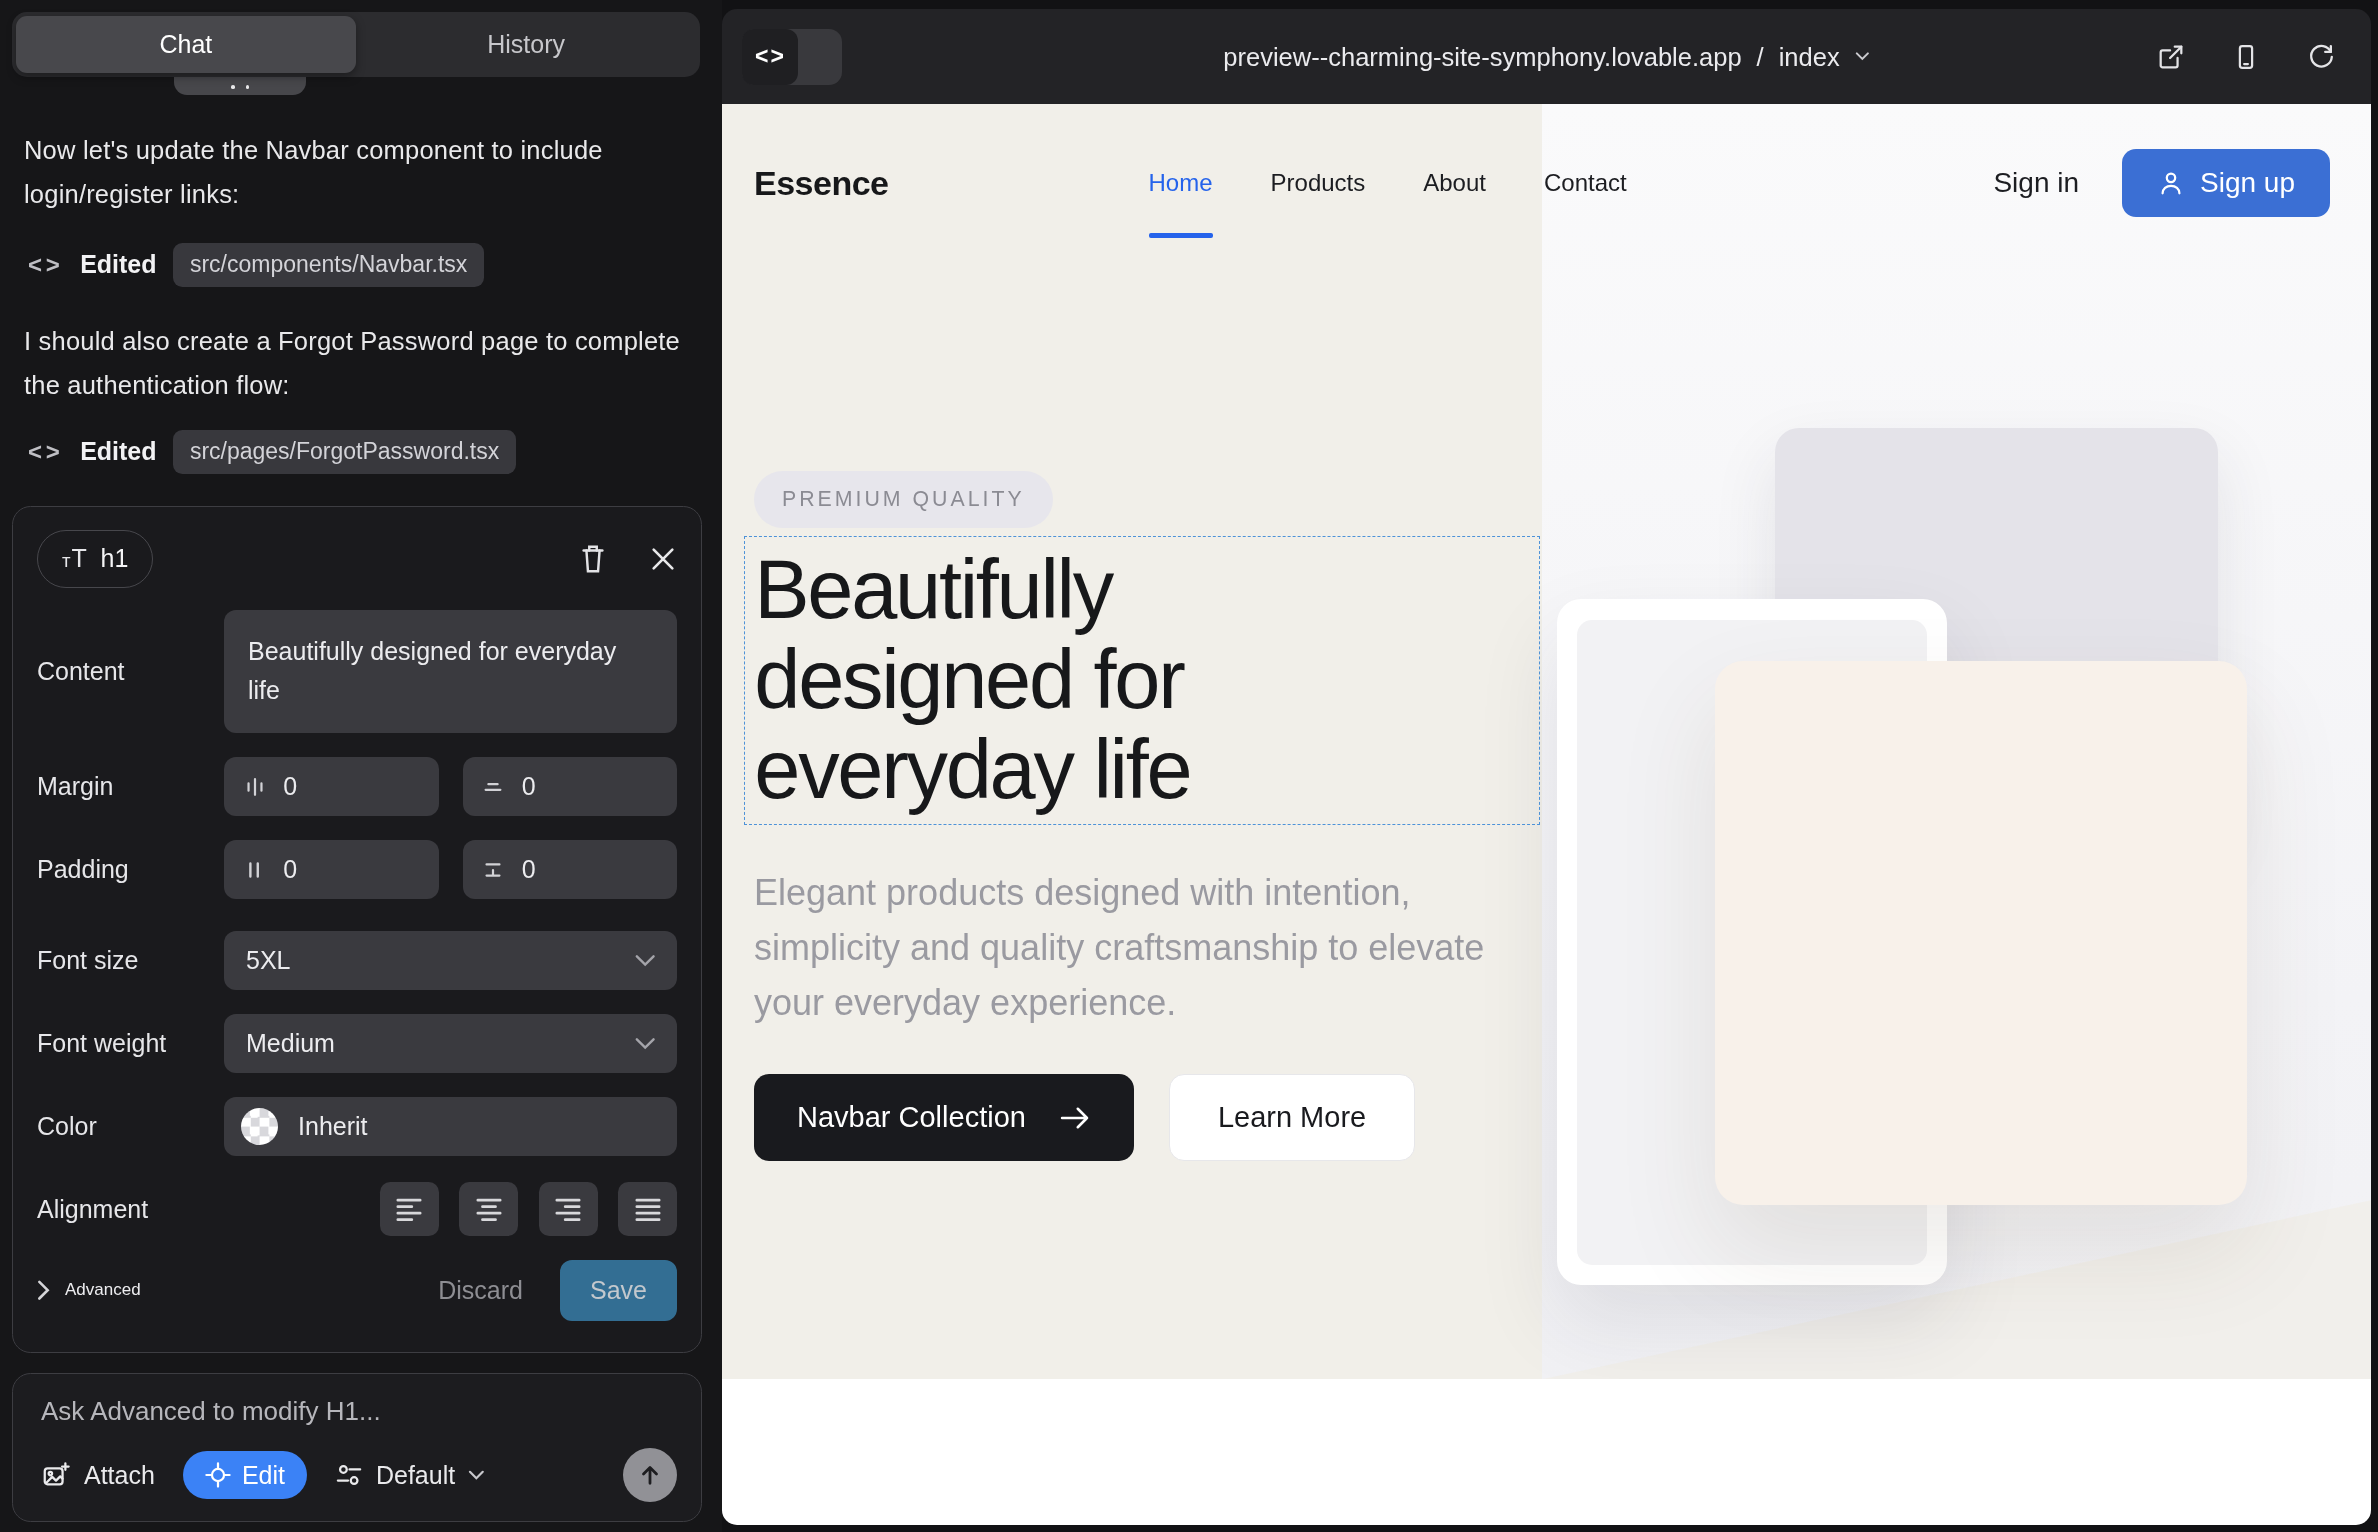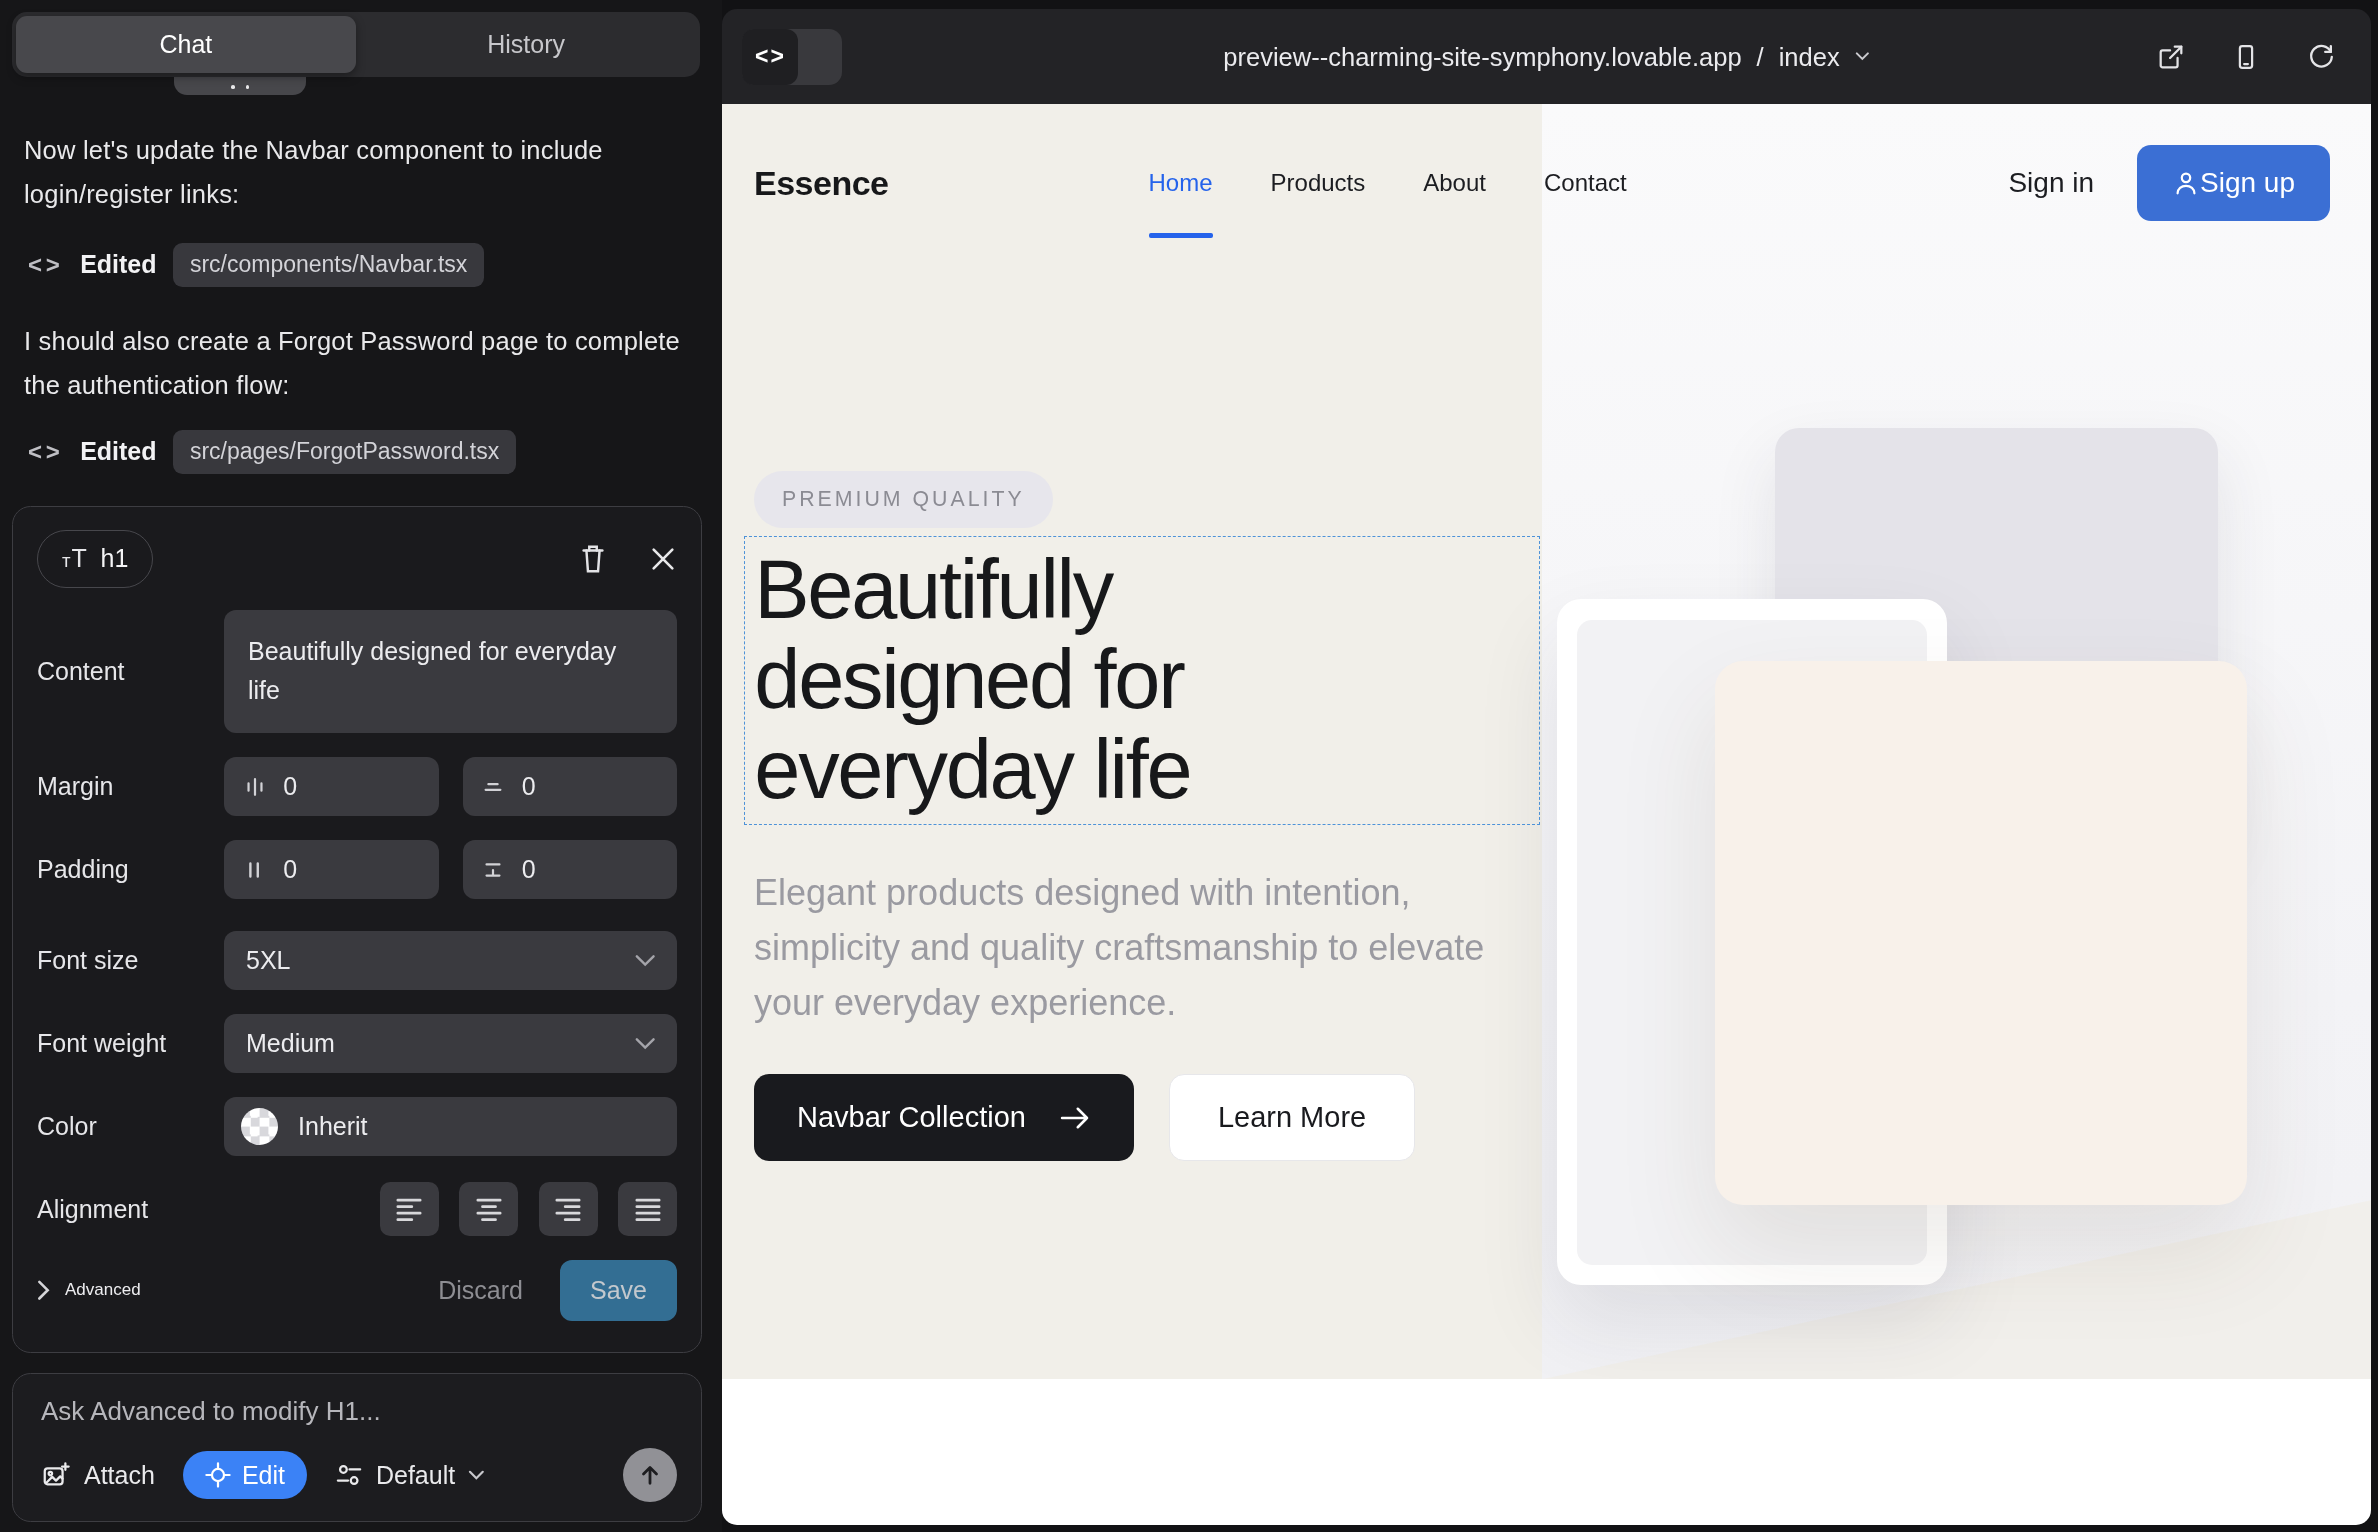--- a/index.html
+++ b/index.html
@@ -153,21 +153,21 @@
   .site-nav { position:absolute; left:0; top:0; right:0; height:158px; display:flex; align-items:center;
     padding:0 41px 0 32px; z-index:5; }
   .brand { font-size:34px; font-weight:700; color:#17181a; letter-spacing:-0.5px; }
   .nav-links { display:flex; align-items:center; gap:58px; margin-left:260px; }
   .nav-link { font-size:24px; color:#1c1d21; text-decoration:none; position:relative; cursor:pointer; }
   .nav-link.active { color:#2563eb; }
   .nav-link.active::after { content:""; position:absolute; left:0; right:0; bottom:-41px; height:5.6px; background:#2563eb; border-radius:1.9px; }
   .auth { margin-left:auto; display:flex; align-items:center; gap:43px; }
   .signin { font-size:28px; color:#1c1d21; background:none; border:none; cursor:pointer; }
   .signup {
-    display:flex; align-items:center; height:76px; padding:0 35px;
+    display:flex; align-items:center; gap:15px; height:68px; padding:0 35px;
     background:#3b6fd4; color:#ffffff; font-size:28px; border:none; border-radius:14px; cursor:pointer;
   }
 
   .hero-badge {
     position:absolute; left:32px; top:367px; display:inline-flex; align-items:center;
     padding:16px 28px; background:#e7e6ec; border-radius:927px;
     font-size:21.3px; font-weight:500; letter-spacing:3px; color:#8b8b93; z-index:5;
   }
   .selection-box { position:absolute; left:22px; top:432px; width:796px; height:289px;
     border:1.9px dashed #4d92d8; z-index:5; }

